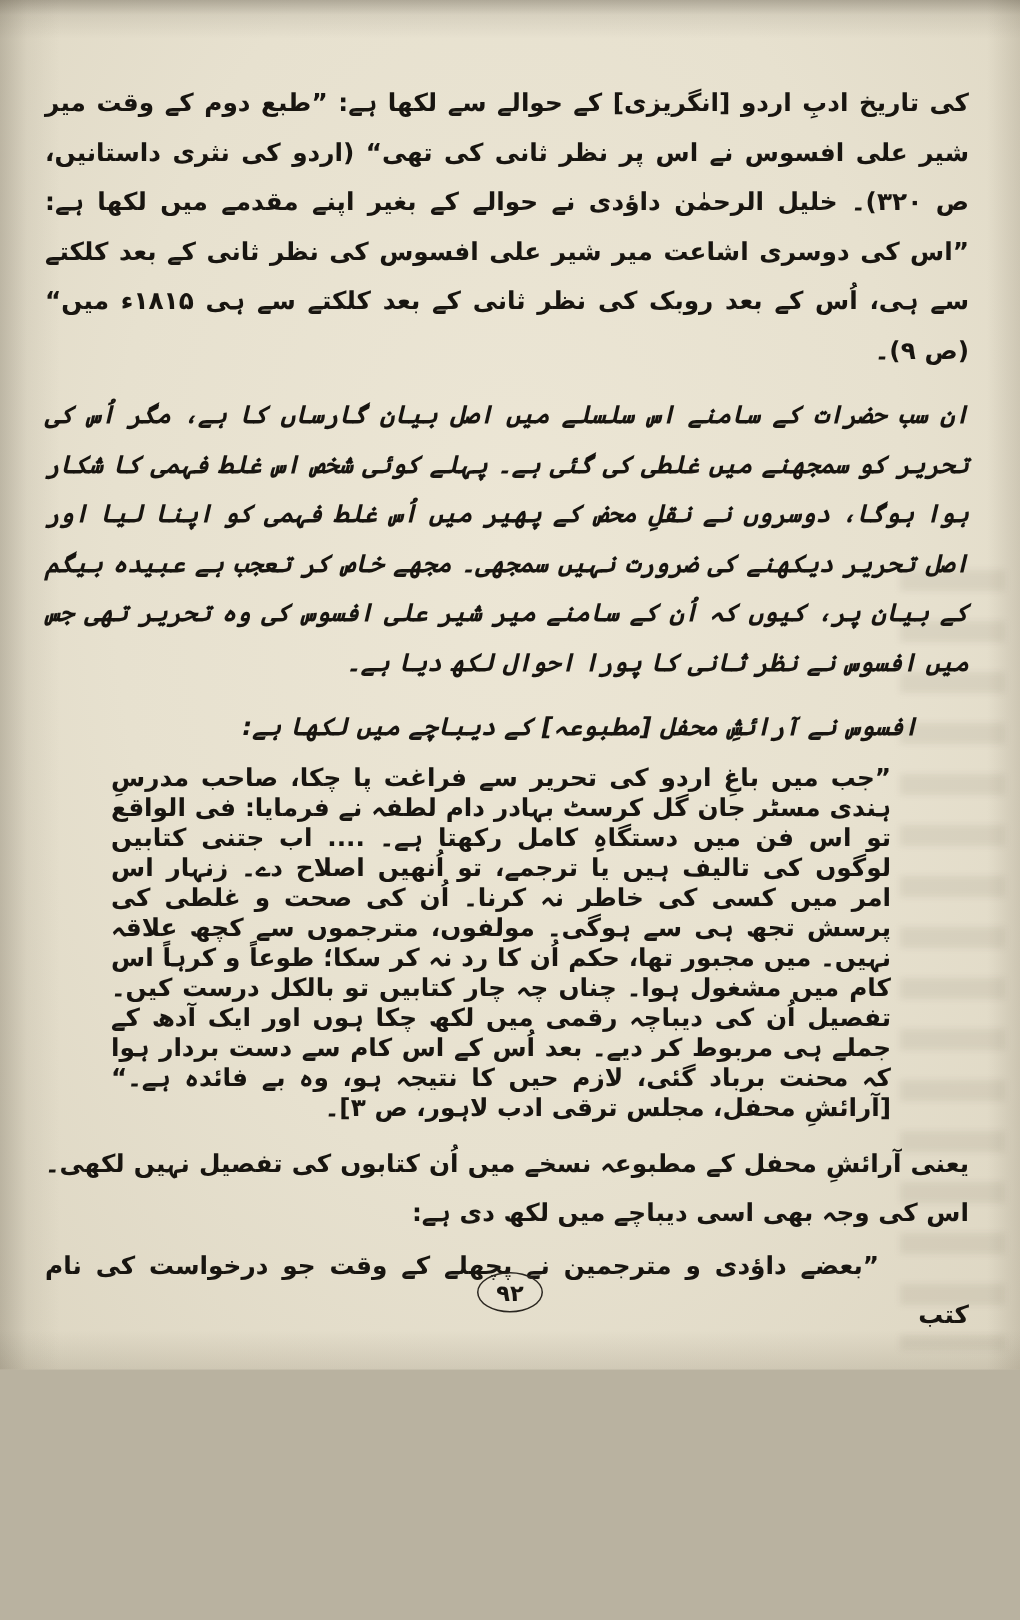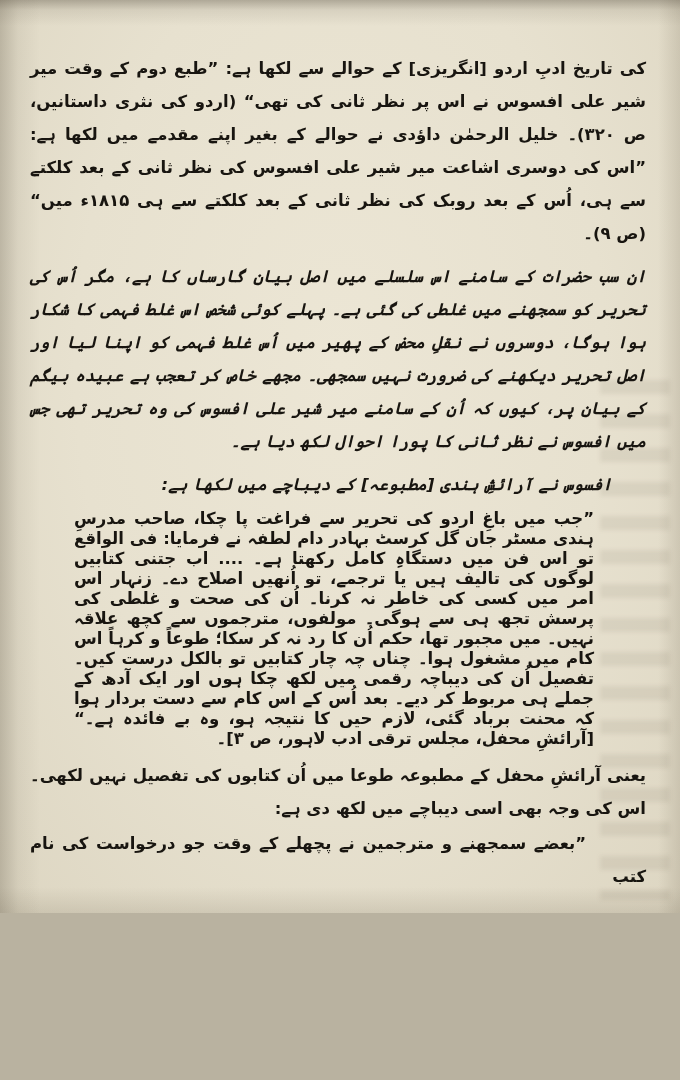--- a/index.html
+++ b/index.html
@@ -97,24 +97,27 @@
 <div class="scan-page">
 
   <div class="bleed"></div>
 
   <div class="text-block">
 
     <p class="para">کی تاریخ ادبِ اردو [انگریزی] کے حوالے سے لکھا ہے: ”طبع دوم کے وقت میر شیر علی افسوس نے اس پر نظر ثانی کی تھی“ (اردو کی نثری داستانیں، ص ۳۲۰)۔ خلیل الرحمٰن داؤدی نے حوالے کے بغیر اپنے مقدمے میں لکھا ہے: ”اس کی دوسری اشاعت میر شیر علی افسوس کی نظر ثانی کے بعد کلکتے سے ہی، اُس کے بعد روبک کی نظر ثانی کے بعد کلکتے سے ہی ۱۸۱۵ء میں“ (ص ۹)۔</p>
 
     <p class="para lead-in">ان سب حضرات کے سامنے اس سلسلے میں اصل بیان گارساں کا ہے، مگر اُس کی تحریر کو سمجھنے میں غلطی کی گئی ہے۔ پہلے کوئی شخص اس غلط فہمی کا شکار ہوا ہوگا، دوسروں نے نقلِ محض کے پھیر میں اُس غلط فہمی کو اپنا لیا اور اصل تحریر دیکھنے کی ضرورت نہیں سمجھی۔ مجھے خاص کر تعجب ہے عبیدہ بیگم کے بیان پر، کیوں کہ اُن کے سامنے میر شیر علی افسوس کی وہ تحریر تھی جس میں افسوس نے نظر ثانی کا پورا احوال لکھ دیا ہے۔</p>
 
-    <p class="para indent-start lead-in">افسوس نے آرائشِ ہندی [مطبوعہ] کے دیباچے میں لکھا ہے:</p>
+    <p class="para indent-start lead-in">افسوس نے آرائشِ محفل [مطبوعہ] کے دیباچے میں لکھا ہے:</p>
 
     <div class="quote-block">”جب میں باغِ اردو کی تحریر سے فراغت پا چکا، صاحب مدرسِ ہندی مسٹر جان گل کرسٹ بہادر دام لطفہ نے فرمایا: فی الواقع تو اس فن میں دستگاہِ کامل رکھتا ہے۔ .... اب جتنی کتابیں لوگوں کی تالیف ہیں یا ترجمے، تو اُنھیں اصلاح دے۔ زنہار اس امر میں کسی کی خاطر نہ کرنا۔ اُن کی صحت و غلطی کی پرسش تجھ ہی سے ہوگی۔ مولفوں، مترجموں سے کچھ علاقہ نہیں۔ میں مجبور تھا، حکم اُن کا رد نہ کر سکا؛ طوعاً و کرہاً اس کام میں مشغول ہوا۔ چناں چہ چار کتابیں تو بالکل درست کیں۔ تفصیل اُن کی دیباچہ رقمی میں لکھ چکا ہوں اور ایک آدھ کے جملے ہی مربوط کر دیے۔ بعد اُس کے اس کام سے دست بردار ہوا کہ محنت برباد گئی، لازم حیں کا نتیجہ ہو، وہ بے فائدہ ہے۔“ [آرائشِ محفل، مجلس ترقی ادب لاہور، ص ۳]۔</div>
 
-    <p class="para after-quote">یعنی آرائشِ محفل کے مطبوعہ طوعا میں اُن کتابوں کی تفصیل نہیں لکھی۔ اس کی وجہ بھی اسی دیباچے میں لکھ دی ہے:</p>
+    <p class="para after-quote">یعنی آرائشِ محفل کے مطبوعہ نسخے میں اُن کتابوں کی تفصیل نہیں لکھی۔ اس کی وجہ بھی اسی دیباچے میں لکھ دی ہے:</p>
 
-    <p class="para closing-line">”بعضے سمجھنے و مترجمین نے پچھلے کے وقت جو درخواست کی نام کتب</p>
+    <p class="para closing-line">”بعضے داؤدی و مترجمین نے پچھلے کے وقت جو درخواست کی نام کتب</p>
 
   </div>
 
+  <div class="page-number-wrap">
+    <div class="page-number-oval">۹۲</div>
+  </div>
 
 </div>
 
 </body></html>

